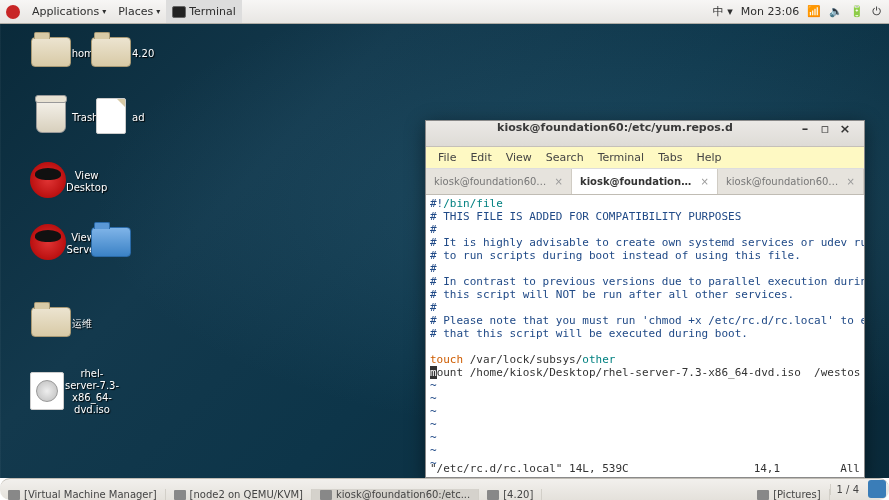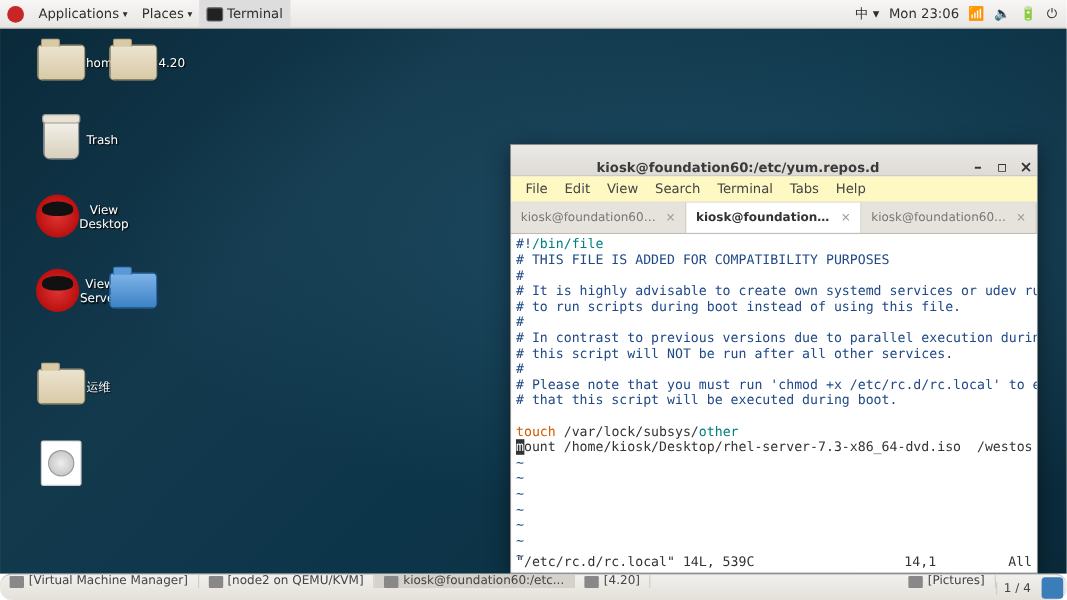--- a/index.html
+++ b/index.html
@@ -32,42 +32,42 @@
   .file::before { content: ""; position: absolute; top: 0; right: 0; border-style: solid; border-width: 0 8px 8px 0; border-color: transparent #d8caa6 transparent transparent; }
   .redhat { width: 36px; height: 36px; background: radial-gradient(#e03434, #a00); border-radius: 50%; position: relative; }
   .redhat::after { content: ""; position: absolute; top: 6px; left: 5px; width: 26px; height: 12px; background: #111; border-radius: 50% 50% 40% 40%; }
   .folder-blue { background: linear-gradient(#7fb4e8, #3b82c6); border: 1px solid #2a6aa8; border-radius: 4px; width: 40px; height: 30px; position: relative; }
   .folder-blue::before { content: ""; position: absolute; top: -6px; left: 2px; width: 14px; height: 6px; background: #5a98d6; border-radius: 2px 2px 0 0; border: 1px solid #2a6aa8; border-bottom: none; }
   .iso { width: 34px; height: 38px; background: #fff; border: 1px solid #ccc; border-radius: 2px; display: flex; align-items: center; justify-content: center; }
   .iso::after { content: ""; width: 20px; height: 20px; border-radius: 50%; background: radial-gradient(#eee, #bbb); border: 1px solid #999; }
   
   
   .window { position: absolute; top: 96px; left: 425px; width: 440px; height: 358px; background: #f7f6f5; border: 1px solid #8a8a8a; box-shadow: 0 4px 18px rgba(0,0,0,.45); display: flex; flex-direction: column; }
-  .titlebar { height: 26px; display: flex; align-items: flex-end; padding: 0 2px; background: linear-gradient(#ebe9e6, #dedbd6); border-bottom: 1px solid #c5c0b9; }
+  .titlebar { height: 26px; display: flex; align-items: flex-start; padding: 0 12px; background: linear-gradient(#ebe9e6, #dedbd6); border-bottom: 1px solid #c5c0b9; }
   .titlebar .title { flex: 1; text-align: center; font-weight: bold; color: #3a3a3a; font-size: 11px; }
   .titlebar .ctrl { width: 14px; height: 14px; display: flex; align-items: center; justify-content: center; margin-left: 6px; color: #333; cursor: pointer; font-size: 13px; font-weight: bold; }
   .menubar { height: 22px; display: flex; align-items: center; gap: 2px; padding: 0 6px; background: #fef9c3; border-bottom: 1px solid #ddd; color: #444; }
   .menubar span { padding: 2px 6px; cursor: pointer; }
   .tabs { height: 26px; display: flex; align-items: stretch; background: #e1ddd7; border-bottom: 1px solid #c0bcb4; }
   .tab { flex: 1; display: flex; align-items: center; padding: 0 8px; gap: 6px; color: #777; font-size: 10px; border-right: 1px solid #d0ccc4; background: #e6e3dd; cursor: pointer; min-width: 0; }
   .tab.active { background: #fff; color: #333; font-weight: bold; }
   .tab .x { margin-left: auto; color: #999; font-weight: normal; }
   .tab .lbl { white-space: nowrap; overflow: hidden; text-overflow: ellipsis; }
   
   .terminal { flex: 1; background: #fff; color: #333; font-family: "DejaVu Sans Mono", monospace; font-size: 11px; line-height: 13px; padding: 2px 4px; overflow: hidden; position: relative; white-space: pre; }
   .c-blue { color: #204a87; }
   .c-orange { color: #ce5c00; }
   .c-teal { color: #008080; }
   .cursor { background: #333; color: #fff; }
   .tilde { color: #204a87; }
   .statusline { position: absolute; bottom: 2px; left: 4px; right: 4px; display: flex; color: #333; font-family: inherit; }
   .statusline .pos { margin-left: auto; margin-right: 60px; }
   
   
-  .taskbar { height: 22px; background: linear-gradient(#f2f0ed, #e4e1db); border-top: 1px solid #c0bcb4; display: flex; align-items: flex-start; font-size: 10px; color: #444; border-radius: 10px; }
+  .taskbar { height: 22px; background: linear-gradient(#f2f0ed, #e4e1db); border-top: 1px solid #c0bcb4; display: flex; align-items: flex-end; font-size: 10px; color: #444; border-radius: 10px; }
   .task { display: flex; align-items: center; gap: 4px; padding: 0 8px; border-right: 1px solid #d2cfc8; cursor: pointer; min-width: 0; }
   .task.active { background: #d5d2cc; }
   .task .ic { width: 12px; height: 10px; background: #888; border-radius: 1px; flex-shrink: 0; }
   .task .lbl { white-space: nowrap; overflow: hidden; text-overflow: ellipsis; }
   .taskbar .spacer { flex: 1; }
   .taskbar .right { display: flex; align-items: center; }
   .taskbar .ws { padding: 0 6px; border-left: 1px solid #d2cfc8; }
   .corner { width: 18px; height: 18px; background: #3a7db8; border-radius: 3px; margin: 2px 3px; }
 </style>
 </head>
@@ -111,20 +111,26 @@
         <div class="folder"></div>
       </div>
     <span>4.20</span>
   </div>
   <div class="desk-icon" style="top:74px; left:30px">
     <div class="glyph">
         <div class="trash"></div>
       </div>
     <span>Trash</span>
   </div>
+  <div class="desk-icon" style="top:74px; left:90px">
+    <div class="glyph">
+        <div class="file"></div>
+      </div>
+    <span>ad</span>
+  </div>
   <div class="desk-icon" style="top:138px; left:30px">
     <div class="glyph">
         <div class="redhat"></div>
       </div>
     <span>View Desktop</span>
   </div>
   <div class="desk-icon" style="top:200px; left:30px">
     <div class="glyph">
         <div class="redhat"></div>
       </div>
@@ -138,20 +144,21 @@
   <div class="desk-icon" style="top:280px; left:30px">
     <div class="glyph">
         <div class="folder"></div>
       </div>
     <span>运维</span>
   </div>
   <div class="desk-icon" style="top:344px; left:30px; width:90px">
     <div class="glyph">
         <div class="iso"></div>
       </div>
+    <span>rhel-server-7.3-x86_64-dvd.iso</span>
   </div>
 
   <div class="window">
     <div class="titlebar">
       <span class="title">kiosk@foundation60:/etc/yum.repos.d</span>
       <span class="ctrl">–</span>
       <span class="ctrl">▫</span>
       <span class="ctrl">×</span>
     </div>
     <div class="menubar">

